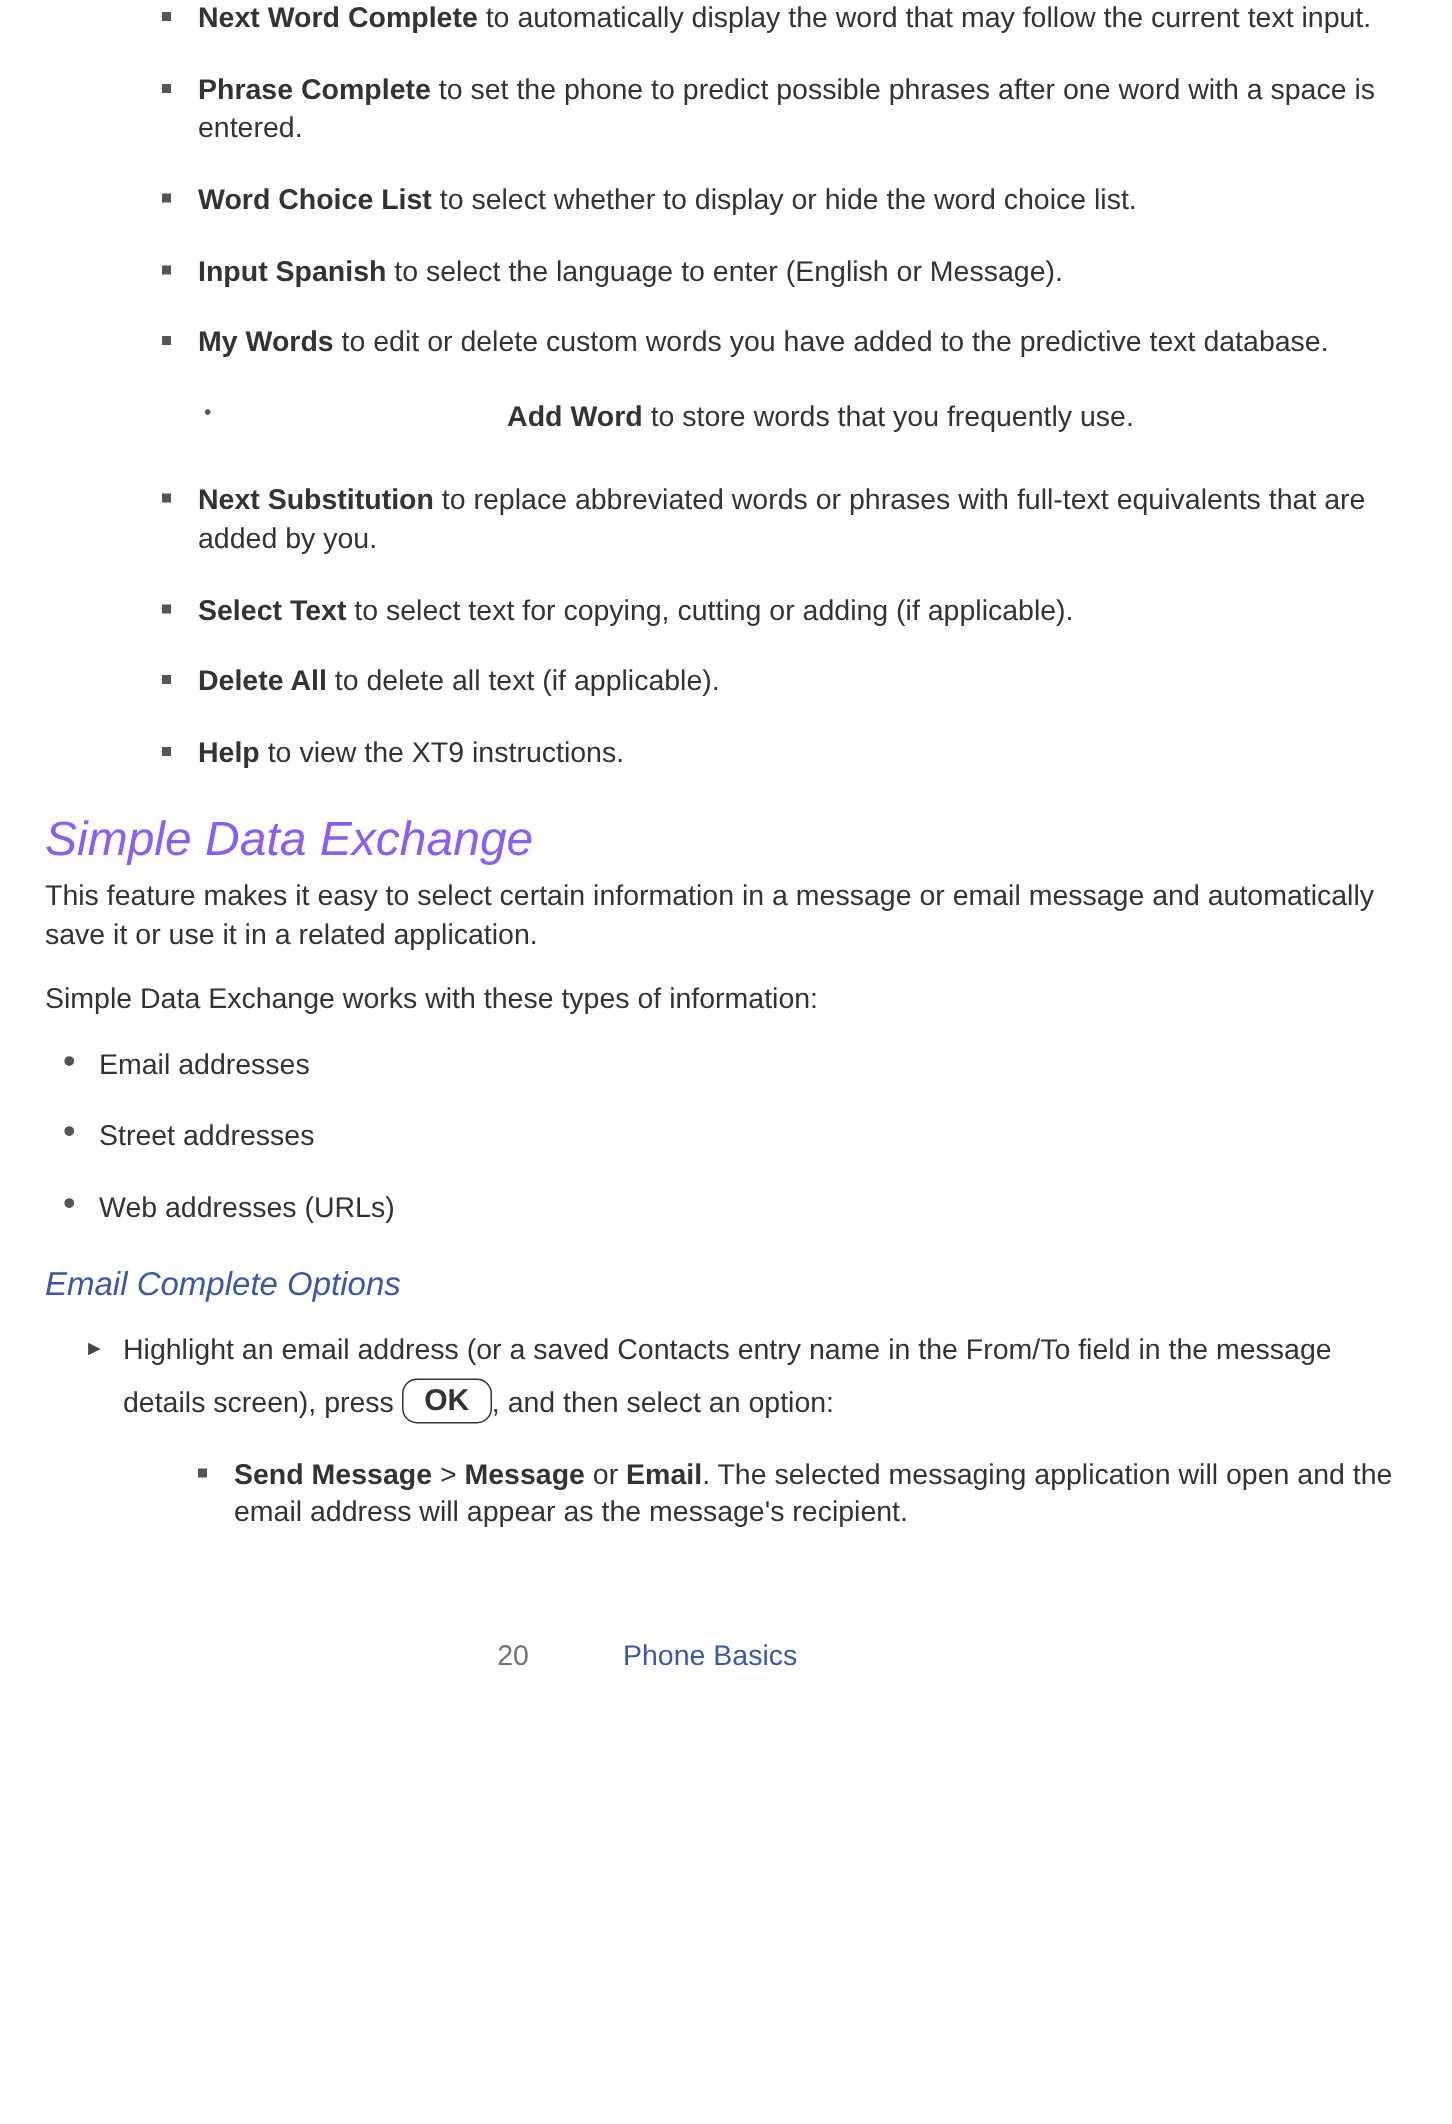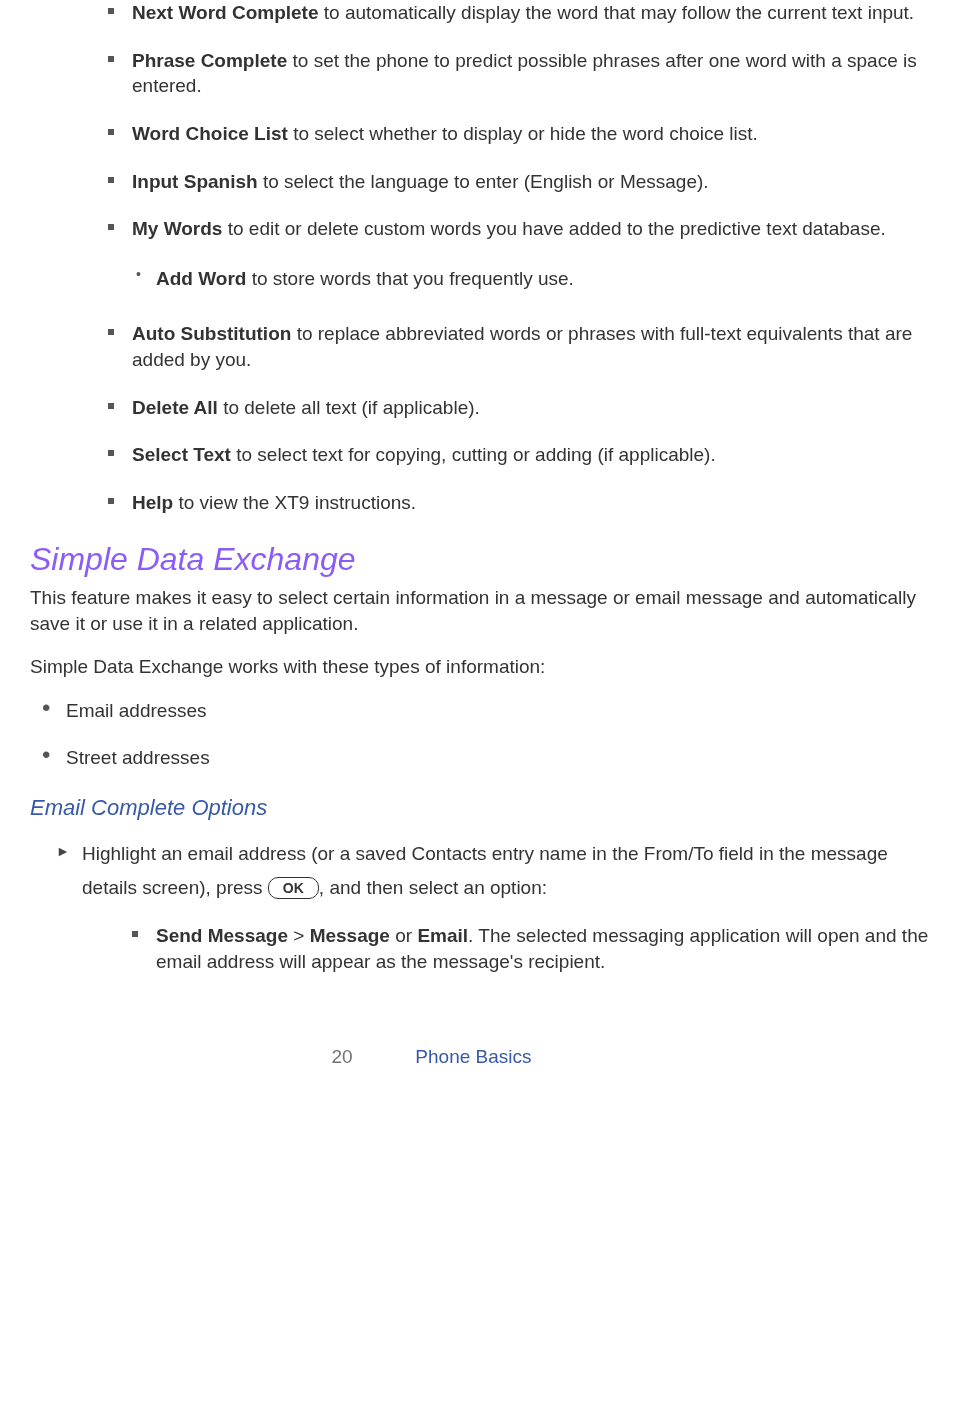--- a/index.html
+++ b/index.html
@@ -34,20 +34,21 @@
       list-style: none;
       padding-left: 78px;
       margin: 0 0 8px 0;
     }
     ul.dot > li {
       position: relative;
       margin-bottom: 0;
       padding-left: 24px;
       padding-top: 8px;
       padding-bottom: 8px;
+      text-align: center;
     }
     ul.dot > li::before {
       content: "•";
       position: absolute;
       left: 4px;
       top: 7px;
       color: #555555;
       font-size: 14px;
     }
     ul.disc {
@@ -124,21 +125,21 @@
     }
     p.para {
       margin: 4px 0 18px 0;
     }
     .ok-key {
       display: inline-block;
       border: 1.5px solid #333;
       border-radius: 10px;
       padding: 1px 14px;
       font-weight: bold;
-      font-size: 14px;
+      font-size: 20px;
       vertical-align: 1px;
       line-height: 1.3;
     }
     .footer {
       display: flex;
       justify-content: center;
       margin-top: 70px;
       color: #3859a8;
       font-size: 19px;
       padding: 0 2px;
@@ -155,33 +156,34 @@
 <ul class="square">
   <li><span class="bold">Next Word Complete</span><span> to automatically display the word that may follow the current text input.</span></li>
   <li><span class="bold">Phrase Complete</span><span> to set the phone to predict possible phrases after one word with a space is entered.</span></li>
   <li><span class="bold">Word Choice List</span><span> to select whether to display or hide the word choice list.</span></li>
   <li><span class="bold">Input Spanish</span><span> to select the language to enter (English or Message).</span></li>
   <li><span class="bold">My Words</span><span> to edit or delete custom words you have added to the predictive text database.</span>
     <ul class="dot" style="padding-left:0; margin-top:16px;">
       <li><span class="bold">Add Word</span><span> to store words that you frequently use.</span></li>
     </ul>
   </li>
-  <li><span class="bold">Auto Substitution</span><span> to replace abbreviated words or phrases with full-text equivalents that are added by you.</span></li>
+  <li><span class="bold">Next Substitution</span><span> to replace abbreviated words or phrases with full-text equivalents that are added by you.</span></li>
+  <li><span class="bold">Select Text</span><span> to select text for copying, cutting or adding (if applicable).</span></li>
   <li><span class="bold">Delete All</span><span> to delete all text (if applicable).</span></li>
-  <li><span class="bold">Select Text</span><span> to select text for copying, cutting or adding (if applicable).</span></li>
   <li><span class="bold">Help</span><span> to view the XT9 instructions.</span></li>
 </ul>
 
 <h1 class="heading">Simple Data Exchange</h1>
 <p class="para">This feature makes it easy to select certain information in a message or email message and automatically save it or use it in a related application.</p>
 <p class="para">Simple Data Exchange works with these types of information:</p>
 
 <ul class="disc">
   <li>Email addresses</li>
   <li>Street addresses</li>
+  <li>Web addresses (URLs)</li>
 </ul>
 
 <h2 class="subheading">Email Complete Options</h2>
 
 <ul class="arrow">
   <li style="line-height:1.8;">
     <span>Highlight an email address (or a saved Contacts entry name in the From/To field in the message details screen), press </span><span class="ok-key">OK</span><span>, and then select an option:</span>
     <ul class="square2">
       <li style="line-height:1.35;">
         <span class="bold">Send Message</span><span> &gt; </span><span class="bold">Message</span><span> or </span><span class="bold">Email</span><span>. The selected messaging application will open and the email address will appear as the message's recipient.</span>

